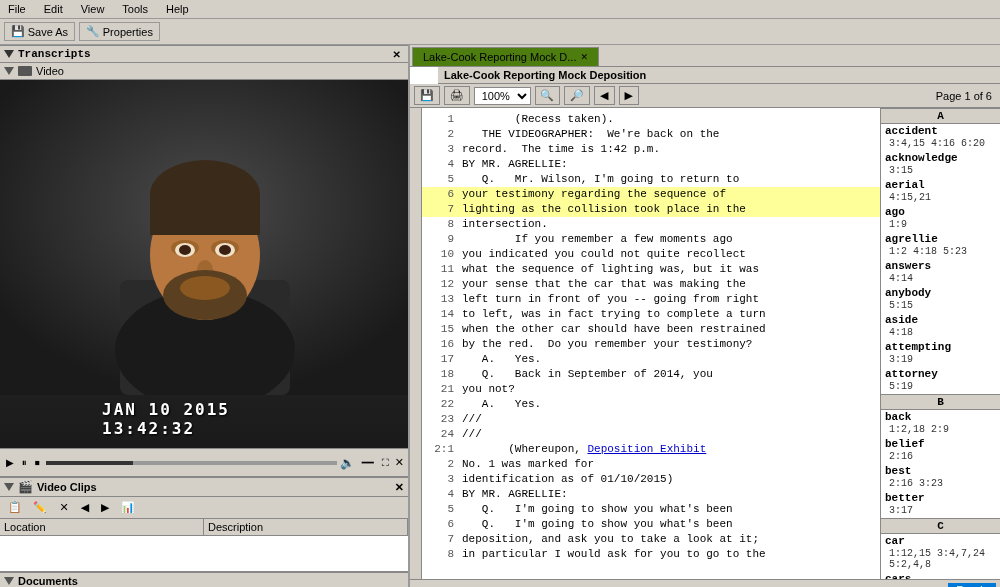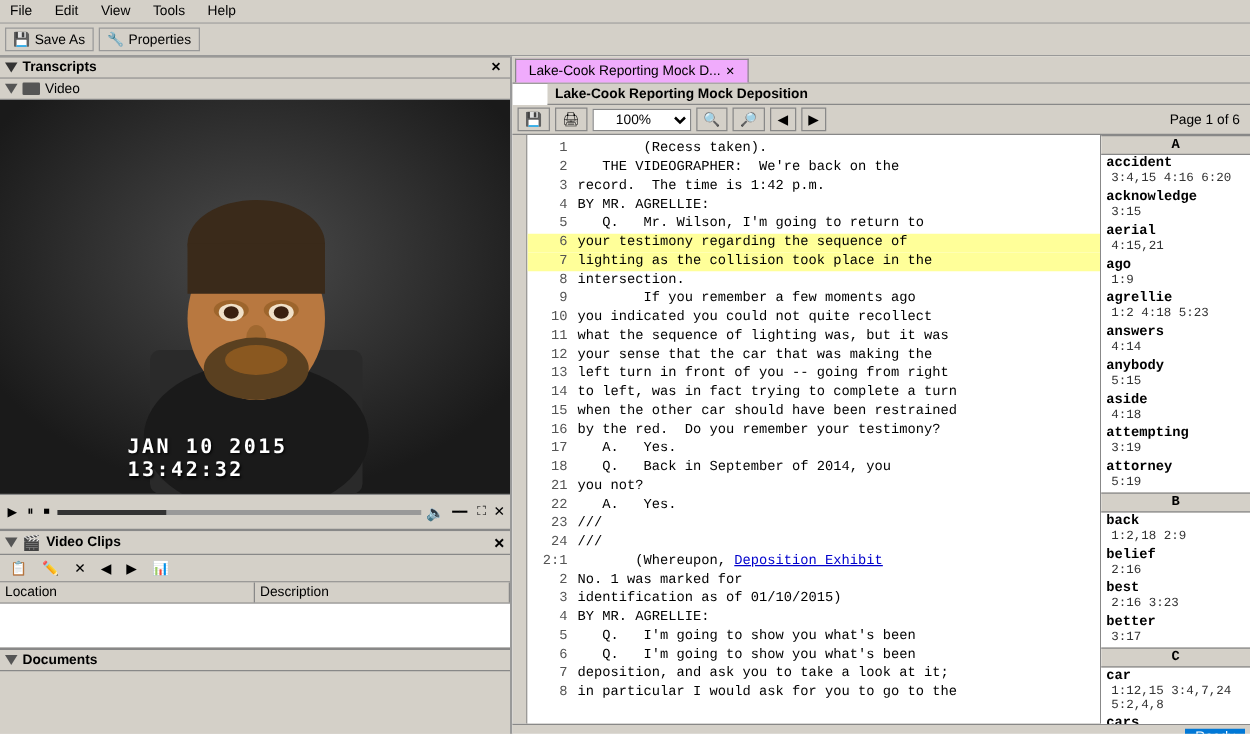--- a/index.html
+++ b/index.html
@@ -14,21 +14,21 @@
     .toolbar-btn { background: #d4d0c8; border: 1px solid #999; padding: 2px 6px; cursor: pointer; font-size: 11px; display: flex; align-items: center; gap: 3px; }
 
     
     .main-container { display: flex; width: 1000px; height: 554px; }
 
     
     .left-panel { width: 410px; display: flex; flex-direction: column; border-right: 2px solid #999; background: #d4d0c8; }
 
     
     .panel-header { background: #d4d0c8; border-bottom: 1px solid #888; border-top: 1px solid #888; padding: 2px 4px; display: flex; align-items: center; justify-content: space-between; font-size: 11px; font-weight: bold; }
-    .panel-header-left { display: flex; align-items: center; gap: 4px; }
+    .panel-header-left { display: flex; align-items: center; gap: 4px; font-family: Liberation Mono, monospace; }
     .panel-close { cursor: pointer; font-size: 10px; padding: 0 3px; }
     
     
     .video-content { width: 100%; height: 320px; background: linear-gradient(180deg, #3a3a3a 0%, #1a1a1a 100%); position: relative; display: flex; align-items: center; justify-content: center; overflow: hidden; }
 
     .timestamp { position: absolute; bottom: 10px; left: 50%; transform: translateX(-50%); color: white; font-size: 16px; font-weight: bold; font-family: monospace; text-shadow: 1px 1px 2px #000; letter-spacing: 2px; }
 
     
     .video-controls { background: #d4d0c8; border-top: 1px solid #888; padding: 3px 4px; display: flex; align-items: center; gap: 4px; height: 28px; }
     .ctrl-btn { background: none; border: none; cursor: pointer; font-size: 10px; padding: 2px; }
@@ -46,27 +46,27 @@
     
     .docs-section { border-top: 2px solid #888; }
     .docs-header { background: #d4d0c8; border-bottom: 1px solid #888; padding: 2px 4px; display: flex; align-items: center; justify-content: space-between; font-weight: bold; font-size: 11px; }
 
     
     .right-panel { flex: 1; display: flex; flex-direction: column; background: white; }
 
     
     .tab-bar { background: #d4d0c8; border-bottom: 1px solid #888; display: flex; align-items: center; }
     .tab { background: #d4d0c8; border: 1px solid #888; border-bottom: none; padding: 3px 10px; cursor: pointer; font-size: 11px; display: flex; align-items: center; gap: 4px; margin-left: 2px; margin-top: 2px; }
-    .tab.active { background: #f0abfc; }
+    .tab.active { background: #4d7c0f; }
     .tab-close { font-size: 9px; cursor: pointer; }
 
     
     .transcript-toolbar { background: #d4d0c8; border-bottom: 1px solid #888; padding: 2px 4px; display: flex; align-items: center; gap: 4px; }
     .tbar-btn { background: #d4d0c8; border: 1px solid #888; padding: 2px 5px; cursor: pointer; font-size: 11px; }
-    .zoom-select { border: 1px solid #888; padding: 1px 14px; font-size: 11px; background: white; cursor: pointer; }
+    .zoom-select { border: 1px solid #888; padding: 1px 3px; font-size: 11px; background: white; cursor: pointer; }
     .page-info { margin-left: auto; font-size: 11px; padding-right: 4px; }
 
     
     .transcript-content-area { display: flex; flex: 1; overflow: hidden; }
 
     
     .transcript-main { flex: 1; overflow-y: auto; background: white; padding: 4px 0; font-family: 'Courier New', monospace; font-size: 12px; }
     .transcript-line { display: flex; min-height: 15px; line-height: 15px; }
     .line-num { width: 40px; text-align: right; padding-right: 8px; color: #555; user-select: none; flex-shrink: 0; font-size: 11px; }
     .line-text { flex: 1; padding-right: 4px; white-space: pre-wrap; font-size: 11px; }
@@ -125,21 +125,21 @@
       </div>
       <span class="panel-close">✕</span>
     </div>
 
     <div style="padding: 2px 4px; border-bottom: 1px solid #888; display:flex; align-items:center; gap:4px; background:#d4d0c8;">
       <span class="triangle-down" style="border-top-color:#555;"></span>
       <span style="display:inline-block; width:14px; height:10px; background:#555; border-radius:1px;"></span>
       <span>Video</span>
     </div>
 
-    <div class="video-content" style="height:315px; position:relative; overflow:hidden;">
+    <div class="video-content" style="height:368px; position:relative; overflow:hidden;">
 
       <svg width="410" height="315" viewBox="0 0 410 315" style="position:absolute;top:0;left:0;">
 
         <defs>
           <radialGradient id="bg" cx="50%" cy="40%" r="60%">
             <stop offset="0%" style="stop-color:#4a4a4a"></stop>
             <stop offset="100%" style="stop-color:#1a1a1a"></stop>
           </radialGradient>
           <radialGradient id="face" cx="50%" cy="40%" r="50%">
             <stop offset="0%" style="stop-color:#c8a07a"></stop>

